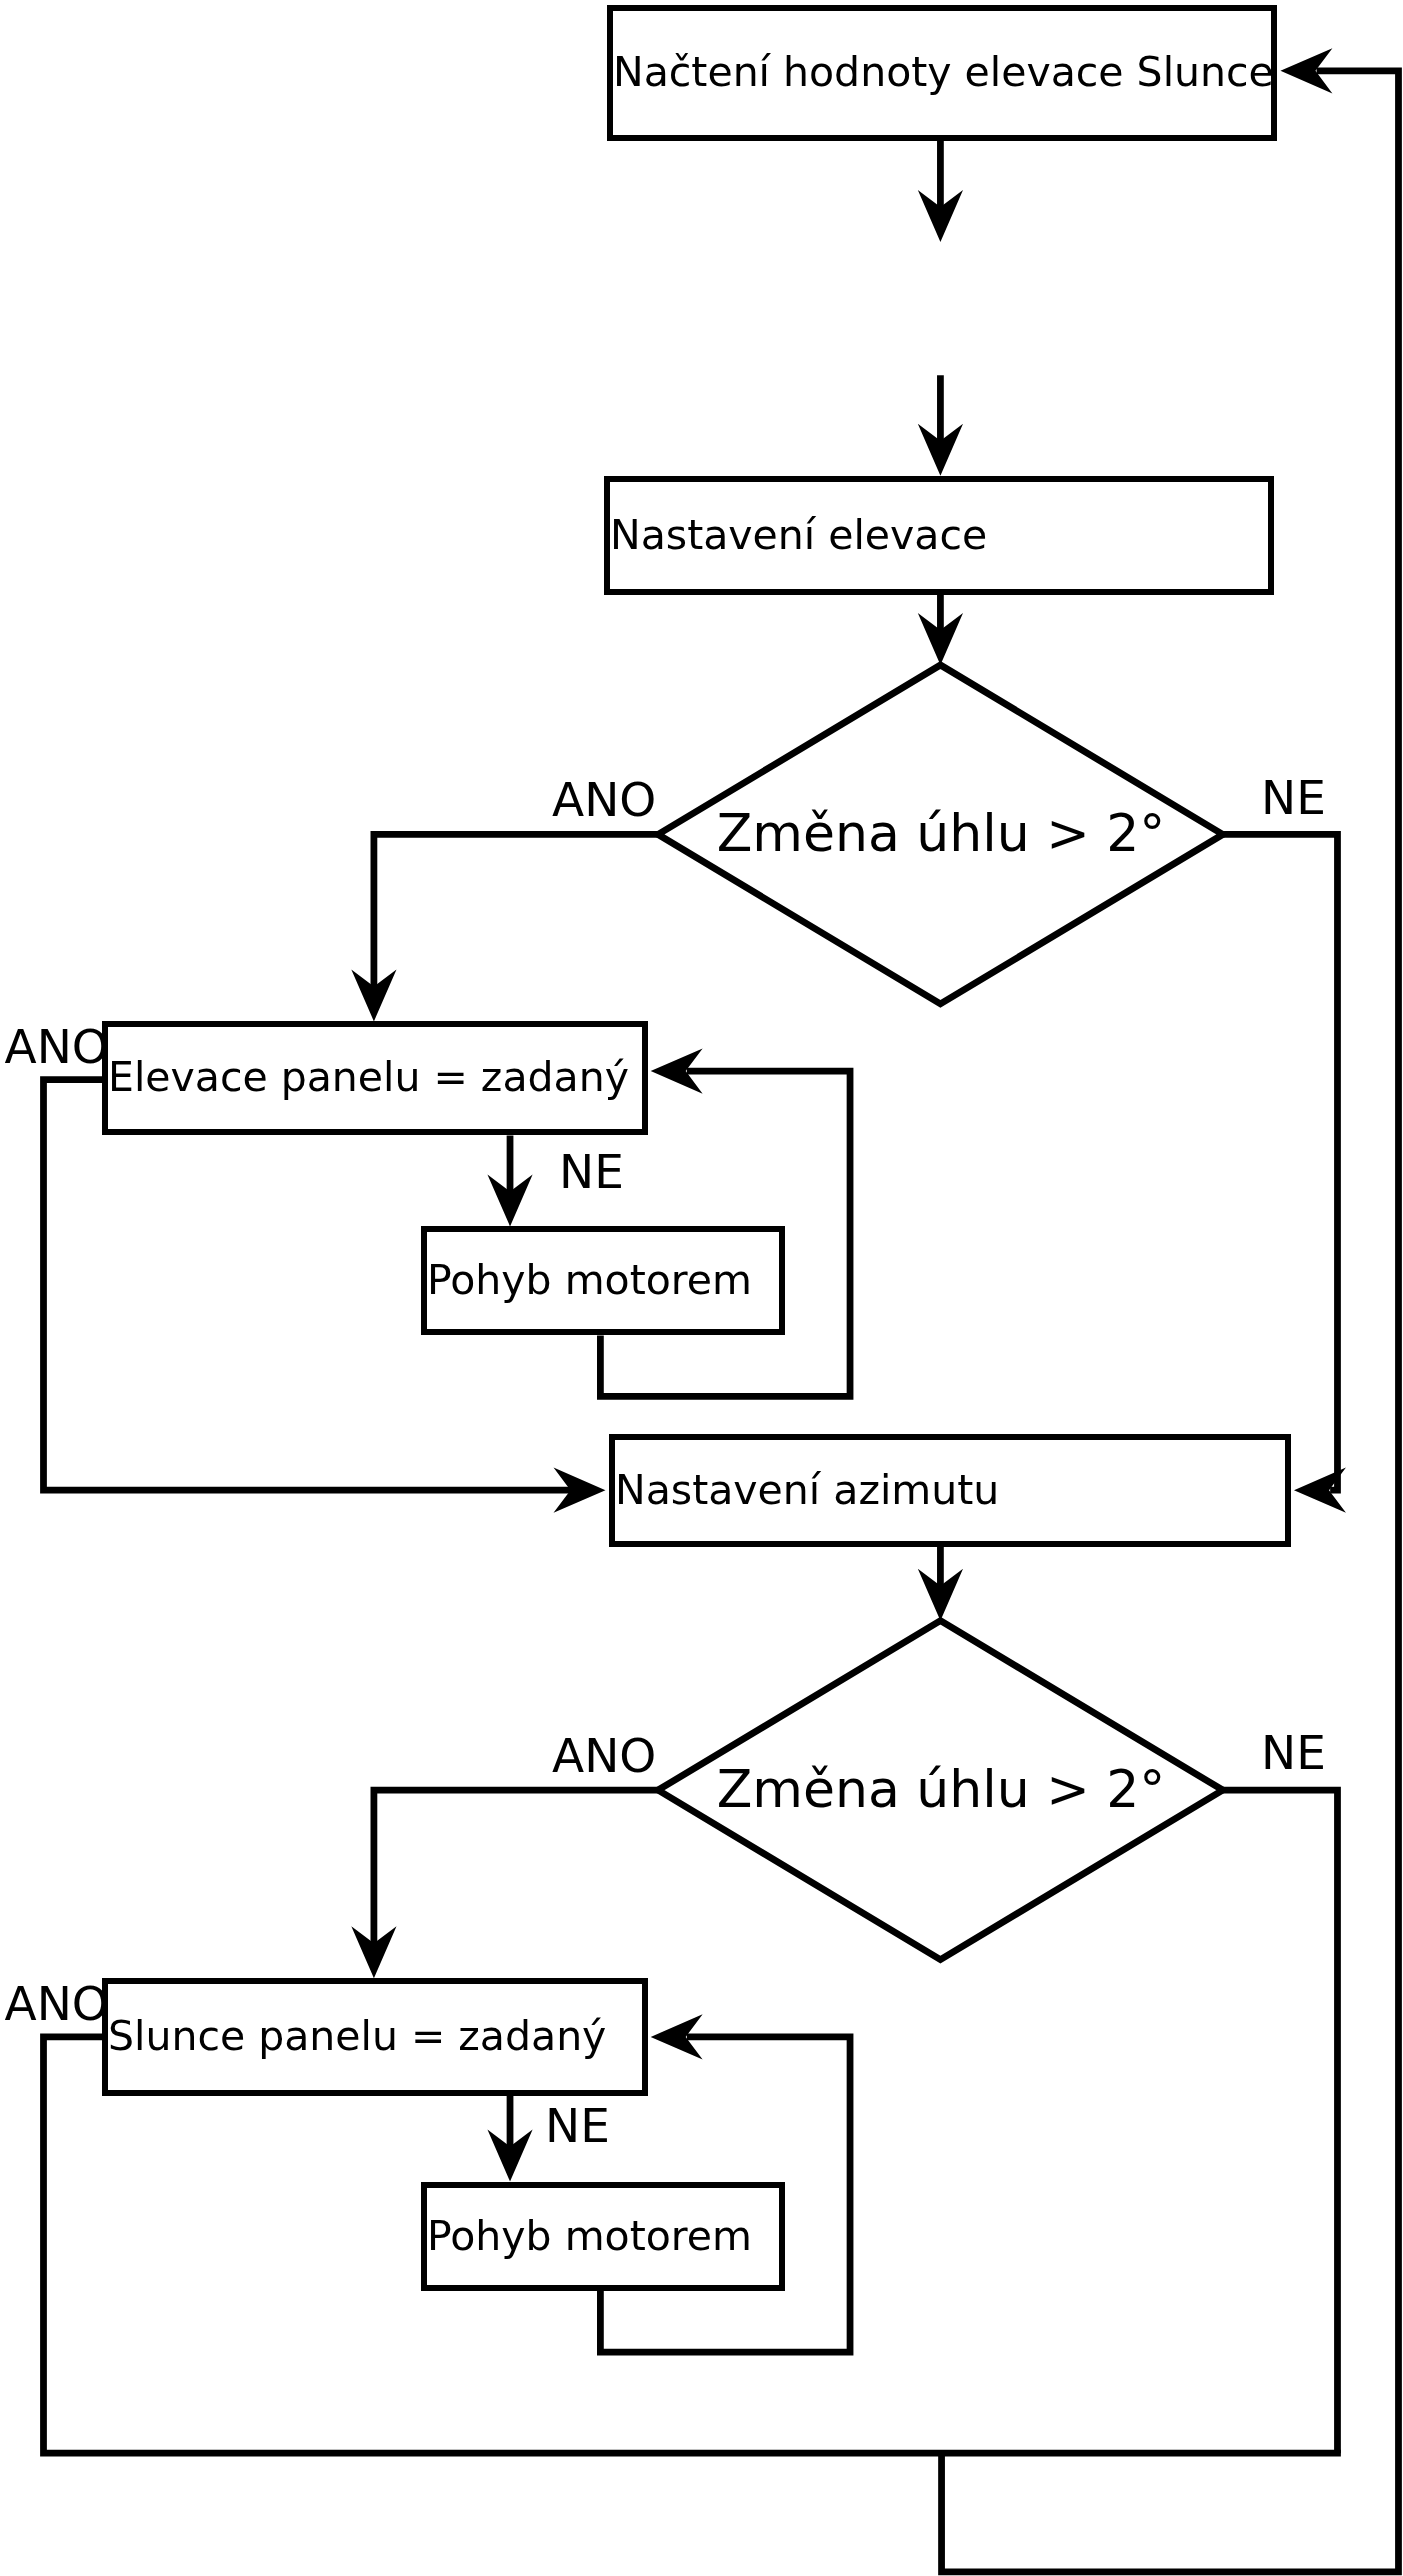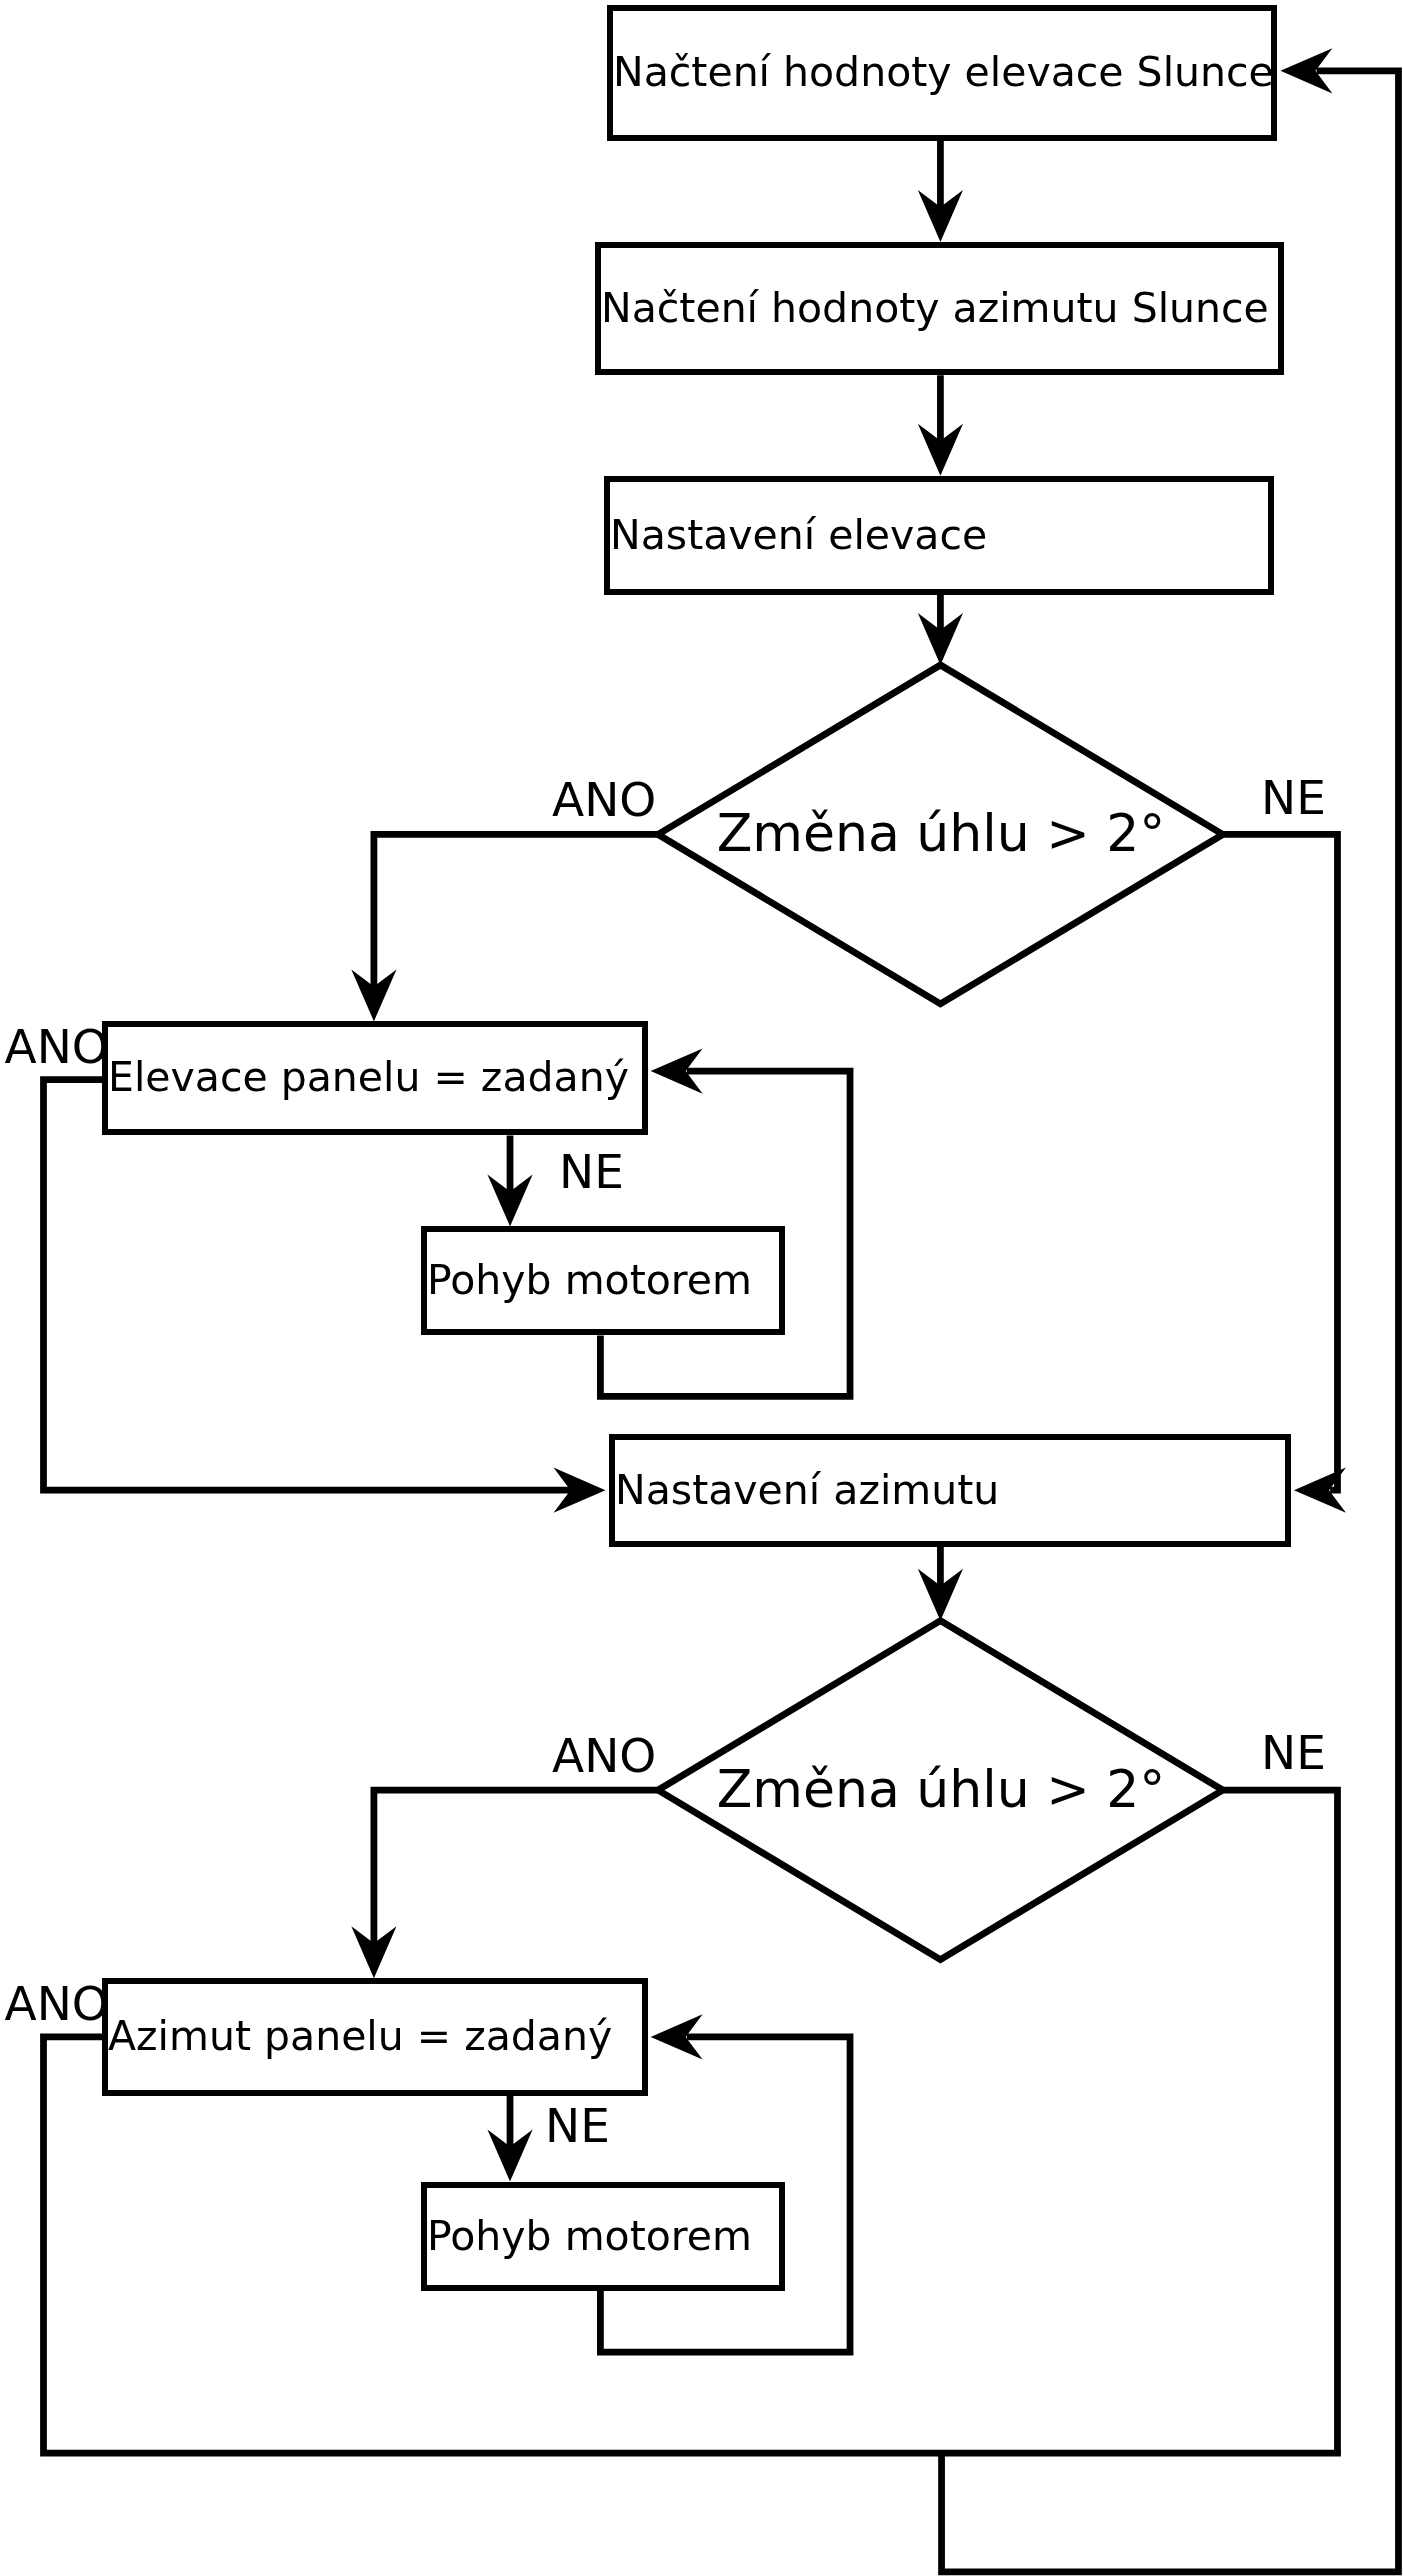--- a/index.html
+++ b/index.html
@@ -106,42 +106,39 @@
     <polygon class="fhead" points="2267,125 2359,85 2329,125 2359,165"></polygon>
 
     <polygon class="fdiamond" points="1665,1177 2165,1477 1665,1777 1165,1477"></polygon>
     <polygon class="fdiamond" points="1665,2869 2165,3169 1665,3469 1165,3169"></polygon>
   </svg>
 
   <div class="pbox" style="left:607px; top:4.5px; width:670px; height:136px;">
     <span>Načtení hodnoty elevace Slunce</span>
   </div>
 
-  <div class="pbox" style="left:595px; top:242px; width:689px; height:133px;">
-    <span>Načtení hodnoty azimutu Slunce</span>
-  </div>
 
   <div class="pbox" style="left:604px; top:476px; width:670px; height:119px;">
     <span>Nastavení elevace</span>
   </div>
 
   <div class="pbox" style="left:102px; top:1021px; width:546px; height:114px;">
     <span>Elevace panelu = zadaný</span>
   </div>
 
   <div class="pbox" style="left:421px; top:1226px; width:364px; height:109px;">
     <span>Pohyb motorem</span>
   </div>
 
   <div class="pbox" style="left:609px; top:1434px; width:682px; height:113px;">
     <span>Nastavení azimutu</span>
   </div>
 
   <div class="pbox" style="left:102px; top:1978px; width:546px; height:118px;">
-    <span>Azimut panelu = zadaný</span>
+    <span>Slunce panelu = zadaný</span>
   </div>
 
   <div class="pbox" style="left:421px; top:2182px; width:364px; height:109px;">
     <span>Pohyb motorem</span>
   </div>
 
   <div class="dlabel" style="left:941px; top:834px;">Změna úhlu &gt; 2°</div>
 
   <div class="dlabel" style="left:941px; top:1790px;">Změna úhlu &gt; 2°</div>
 

